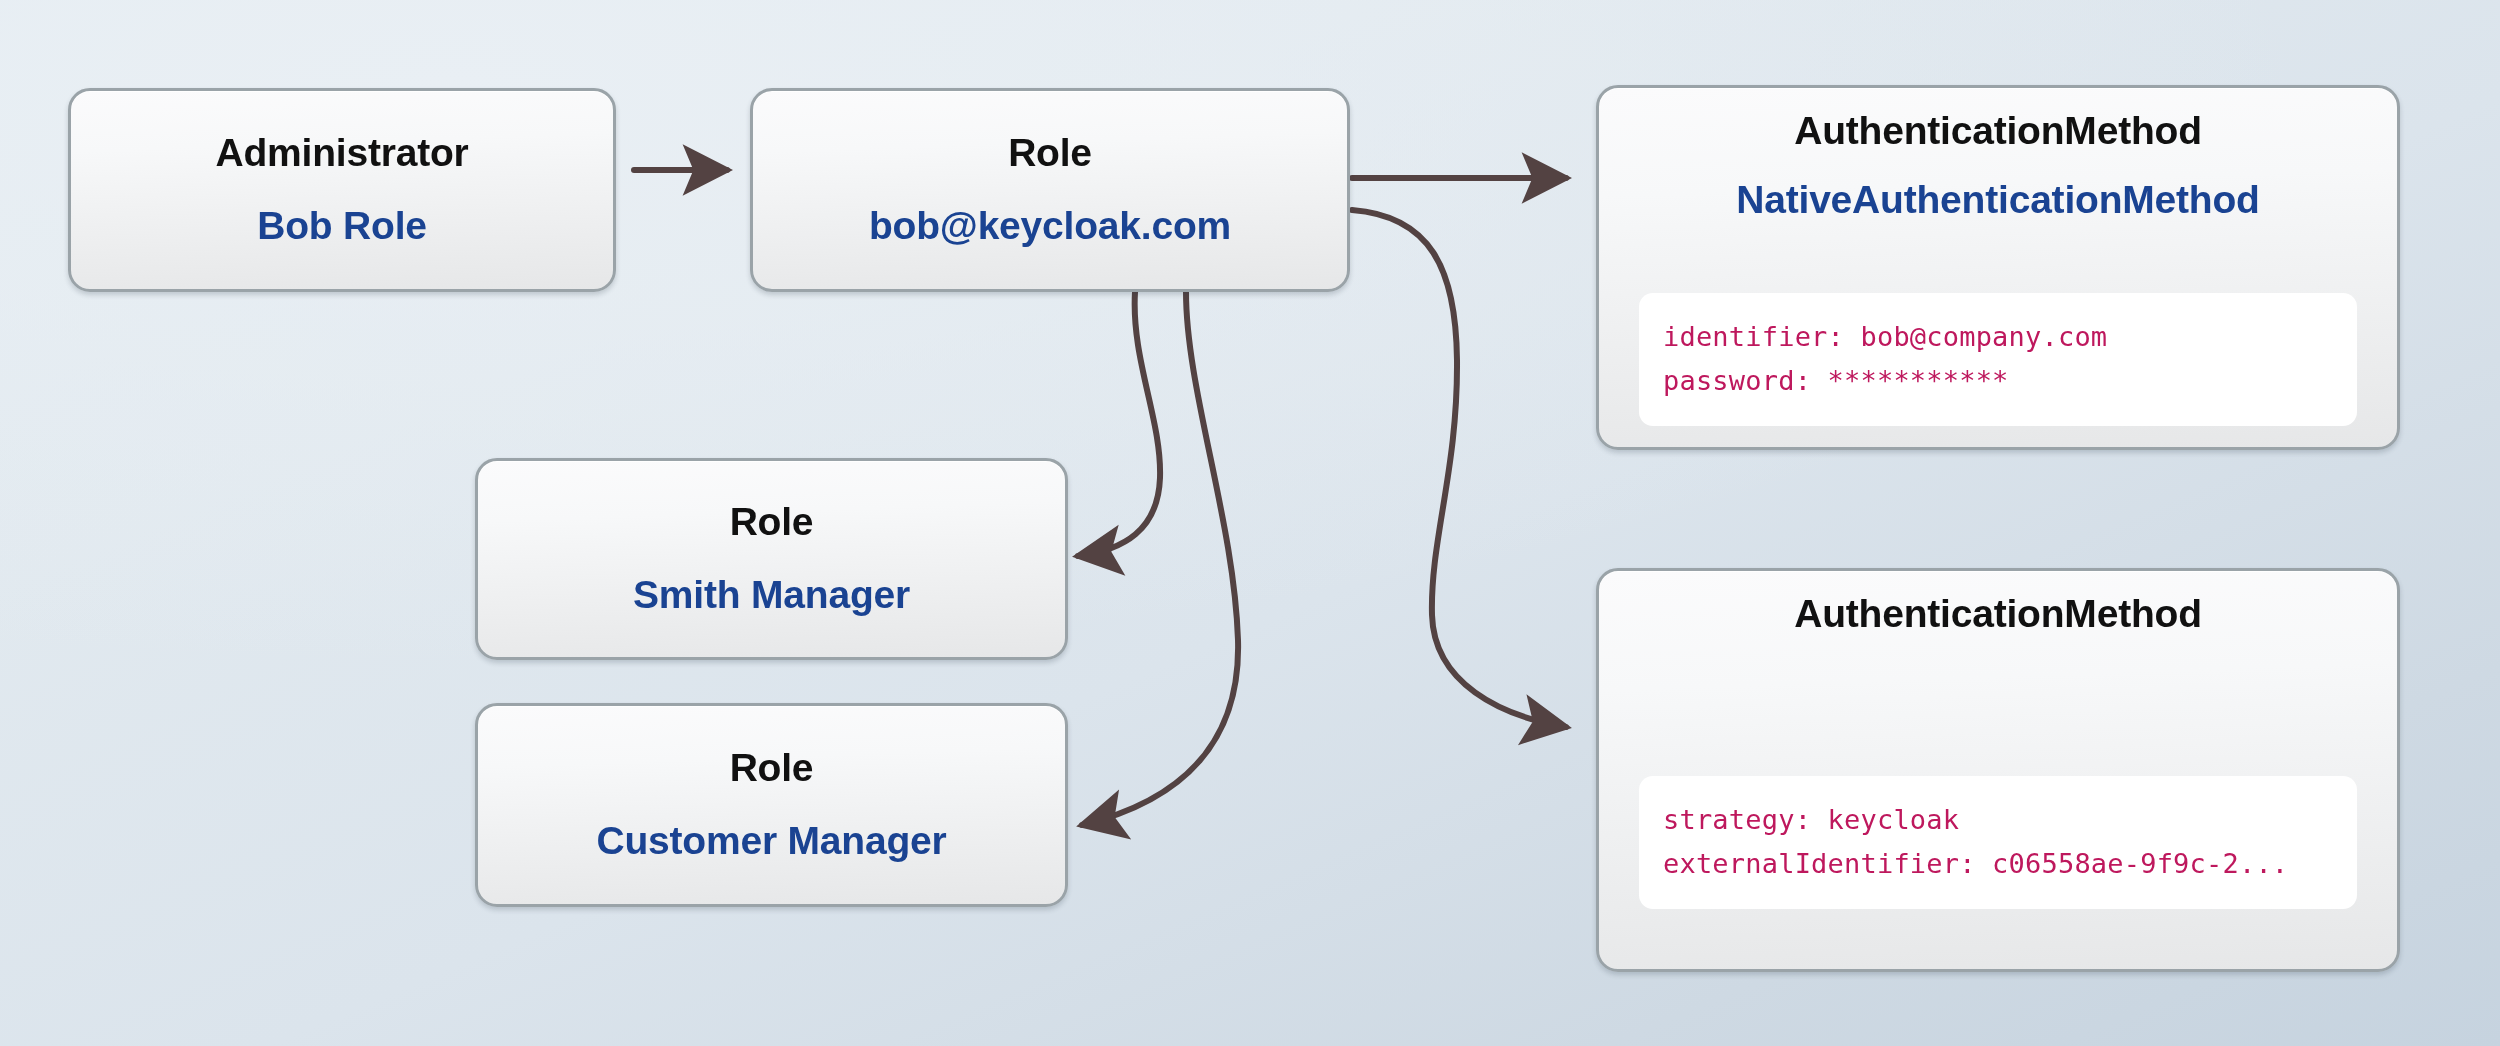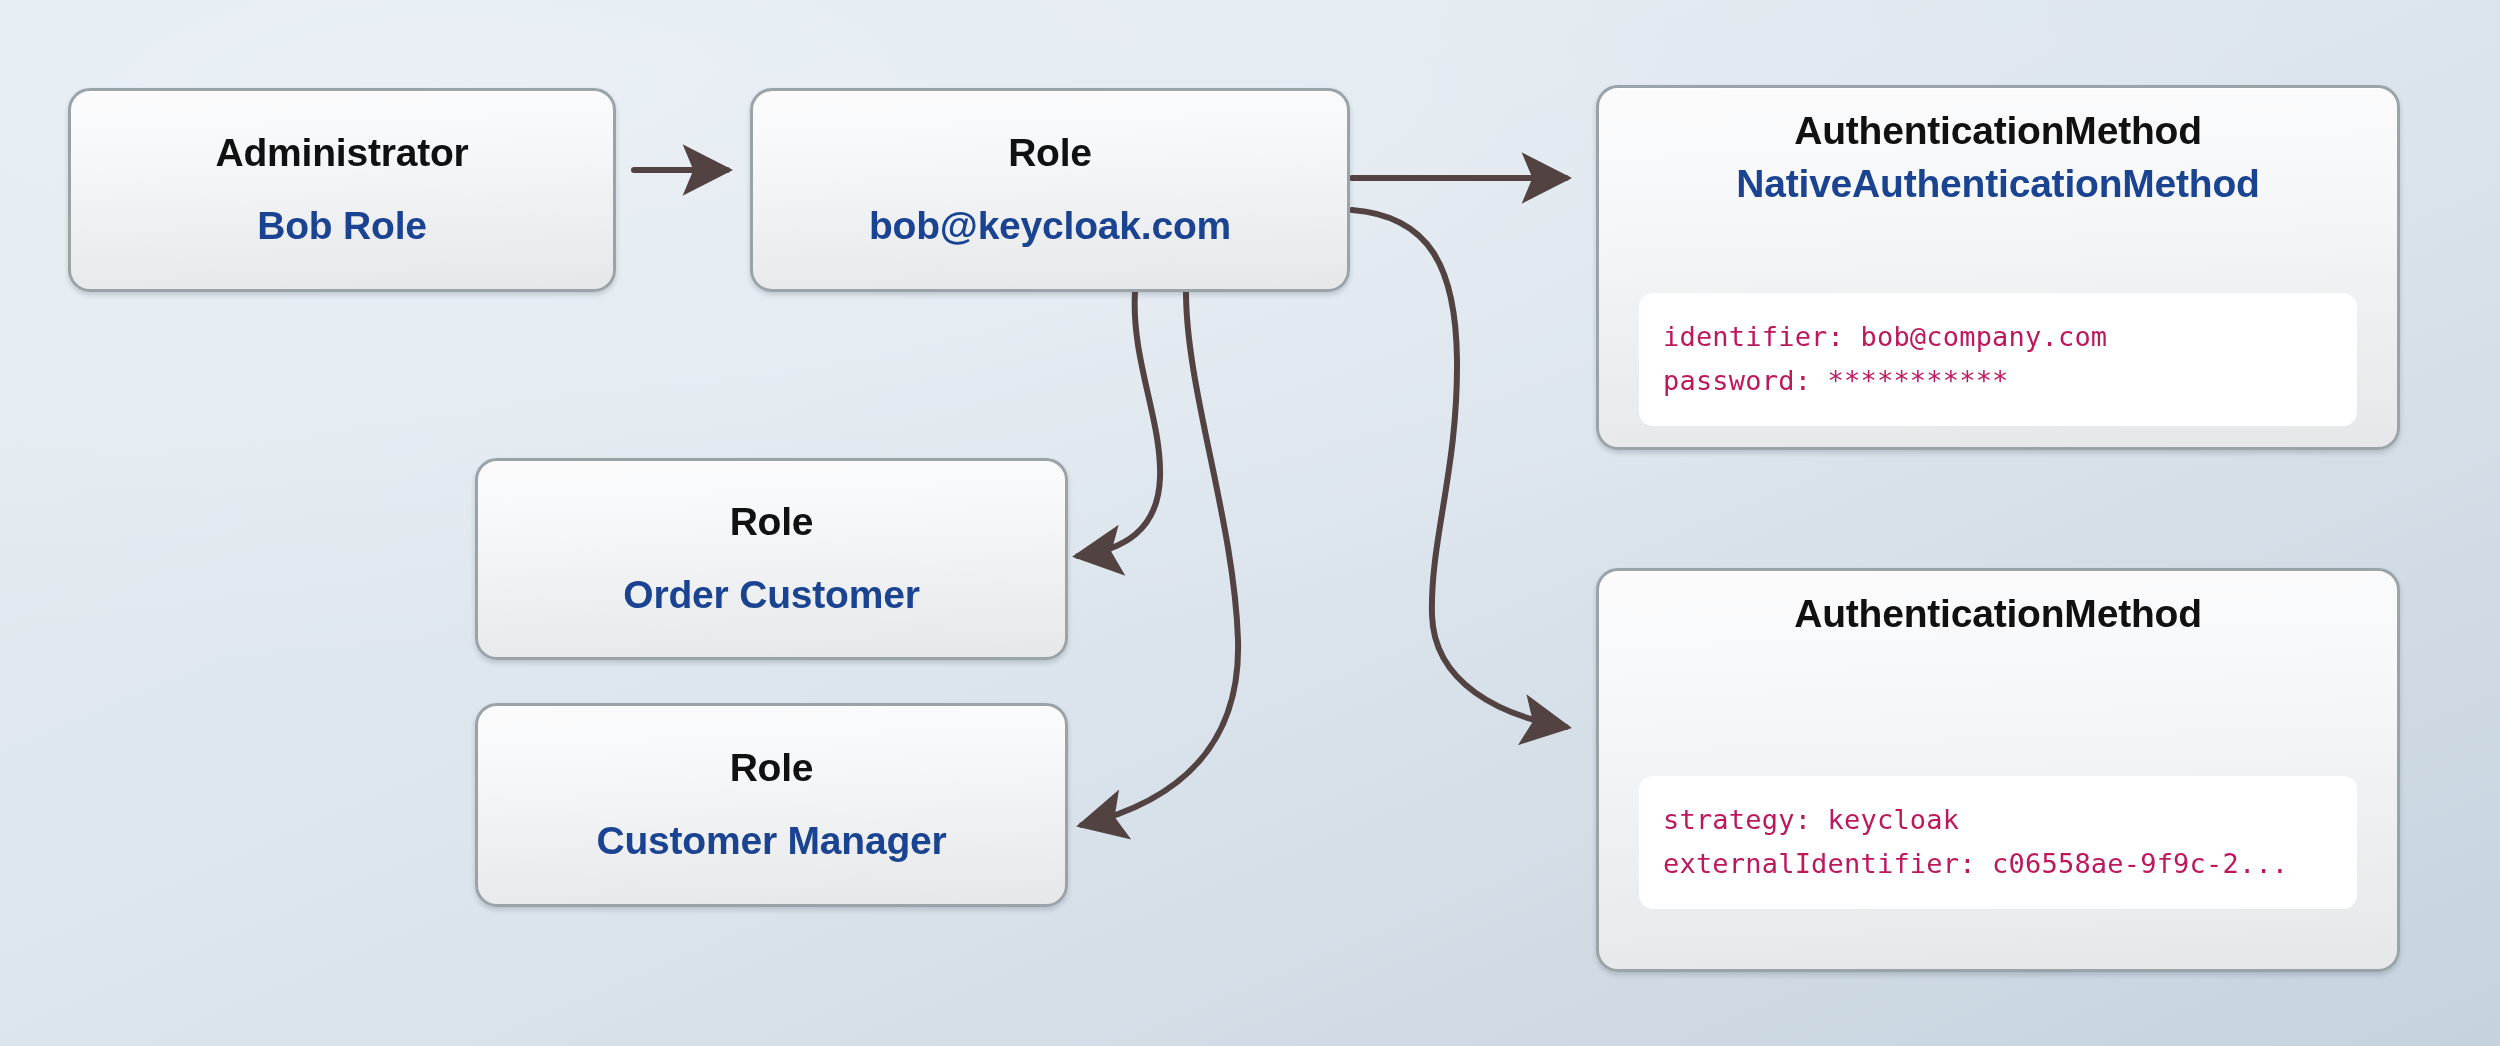--- a/index.html
+++ b/index.html
@@ -72,21 +72,21 @@
     font-weight: bold;
     color: #1a4392;
     letter-spacing: -0.2px;
     line-height: 1.1;
     text-align: center;
     white-space: nowrap;
   }
 
   .node.small .value-label { margin-top: 30px; }
   .node.tall  .type-label  { margin-bottom: 0; }
-  .node.tall  .value-label { margin-top: 10px; }
+  .node.tall  .value-label { margin-top: 26px; }
 
   
   .detail-panel {
     position: absolute;
     left: 40px;
     right: 40px;
     background: #ffffff;
     border-radius: 14px;
     padding: 22px 24px 24px 24px;
     box-sizing: border-box;
@@ -133,21 +133,21 @@
     <div class="value-label">Bob Role</div>
   </div>
 
   <div class="node small" style="left:750px; top:88px; width:600px; height:204px;">
     <div class="type-label">Role</div>
     <div class="value-label">bob@keycloak.com</div>
   </div>
 
   <div class="node small" style="left:475px; top:458px; width:593px; height:202px;">
     <div class="type-label">Role</div>
-    <div class="value-label">Order Customer</div>
+    <div class="value-label">Smith Manager</div>
   </div>
 
   <div class="node small" style="left:475px; top:703px; width:593px; height:204px;">
     <div class="type-label">Role</div>
     <div class="value-label">Customer Manager</div>
   </div>
 
   <div class="node tall" style="left:1596px; top:85px; width:804px; height:365px;">
     <div class="type-label">AuthenticationMethod</div>
     <div class="value-label">NativeAuthenticationMethod</div>

